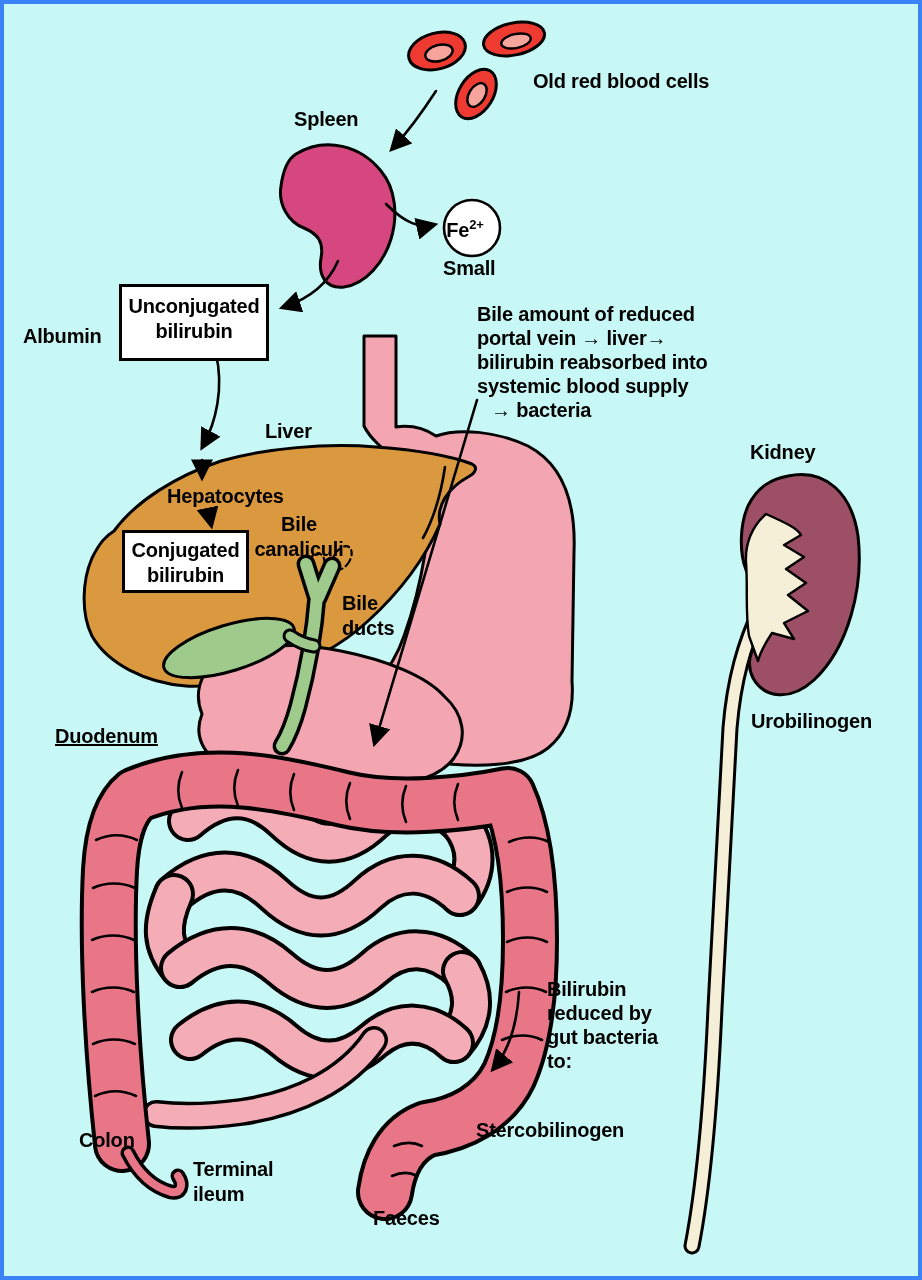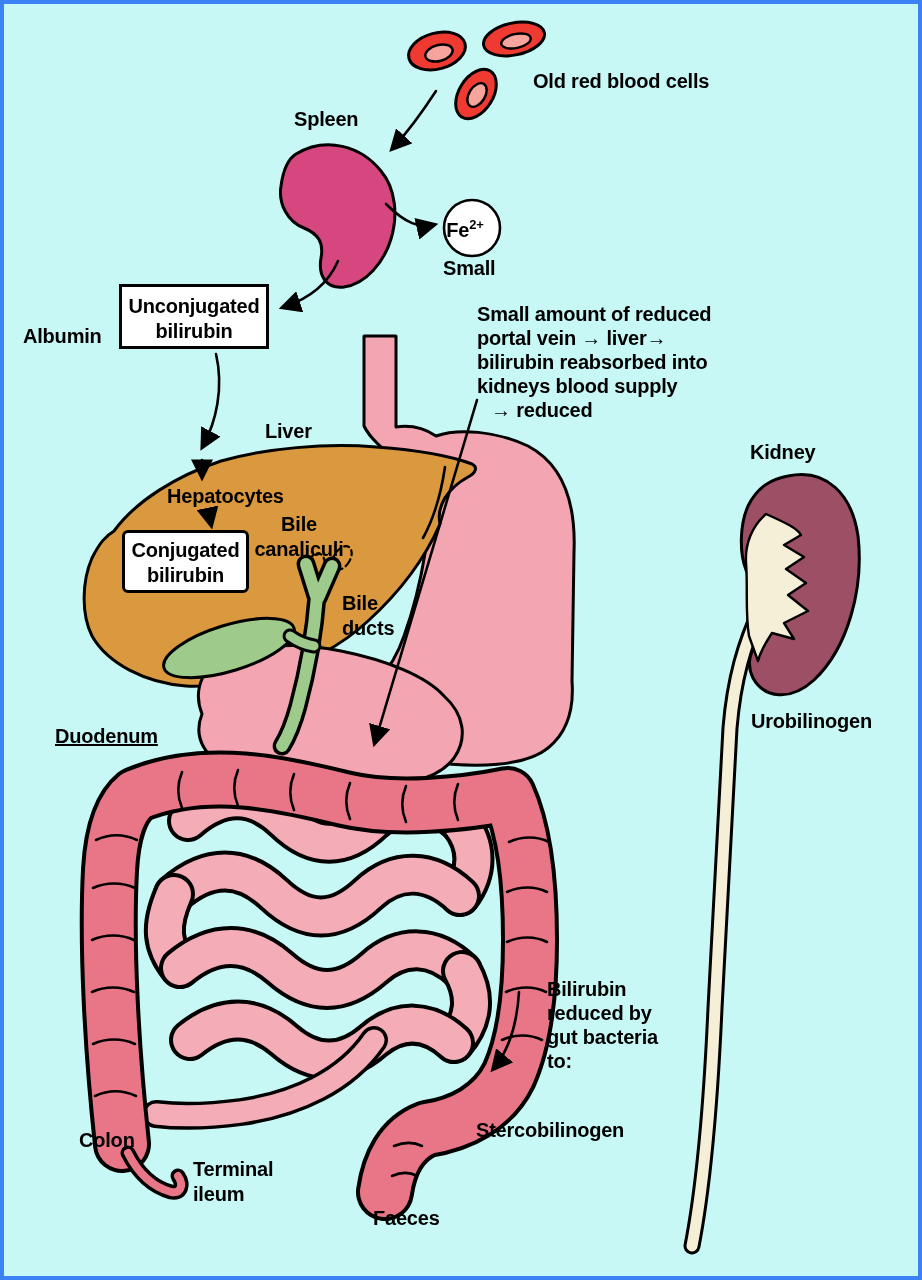--- a/index.html
+++ b/index.html
@@ -154,37 +154,37 @@
   </svg>
 
   <div class="lbl" style="left:529px;top:65px;">Old red blood cells</div>
   <div class="lbl" style="left:290px;top:103px;">Spleen</div>
 
   <div class="lbl center" style="left:441px;top:209px;width:40px;"><span>Fe</span><sup>2+</sup></div>
   <div class="lbl" style="left:439px;top:252px;">Small</div>
 
   <div class="lbl" style="left:19px;top:320px;">Albumin</div>
 
-  <div class="wbox" style="left:115px;top:280px;width:150px;height:65px;padding-top:7px;">
+  <div class="wbox" style="left:115px;top:280px;width:150px;height:77px;padding-top:7px;">
     <div>Unconjugated</div>
     <div>bilirubin</div>
   </div>
 
   <div class="lbl note" style="left:473px;top:298px;">
-    <div class="ln">Small amount of reduced</div>
+    <div class="ln">Bile amount of reduced</div>
     <div class="ln">portal vein → liver→</div>
     <div class="ln">bilirubin reabsorbed into</div>
-    <div class="ln">kidneys blood supply</div>
-    <div class="ln indent">→ reduced</div>
+    <div class="ln">systemic blood supply</div>
+    <div class="ln indent">→ bacteria</div>
   </div>
 
   <div class="lbl" style="left:261px;top:415px;">Liver</div>
   <div class="lbl" style="left:163px;top:480px;">Hepatocytes</div>
 
-  <div class="wbox" style="left:118px;top:526px;width:127px;height:63px;padding-top:5px;border-radius:6px;">
+  <div class="wbox" style="left:118px;top:526px;width:127px;height:63px;padding-top:5px;">
     <div>Conjugated</div>
     <div>bilirubin</div>
   </div>
 
   <div class="lbl center" style="left:240px;top:508px;width:110px;line-height:25px;">
     <div>Bile</div>
     <div>canaliculi</div>
   </div>
 
   <div class="lbl" style="left:338px;top:587px;line-height:25px;">

